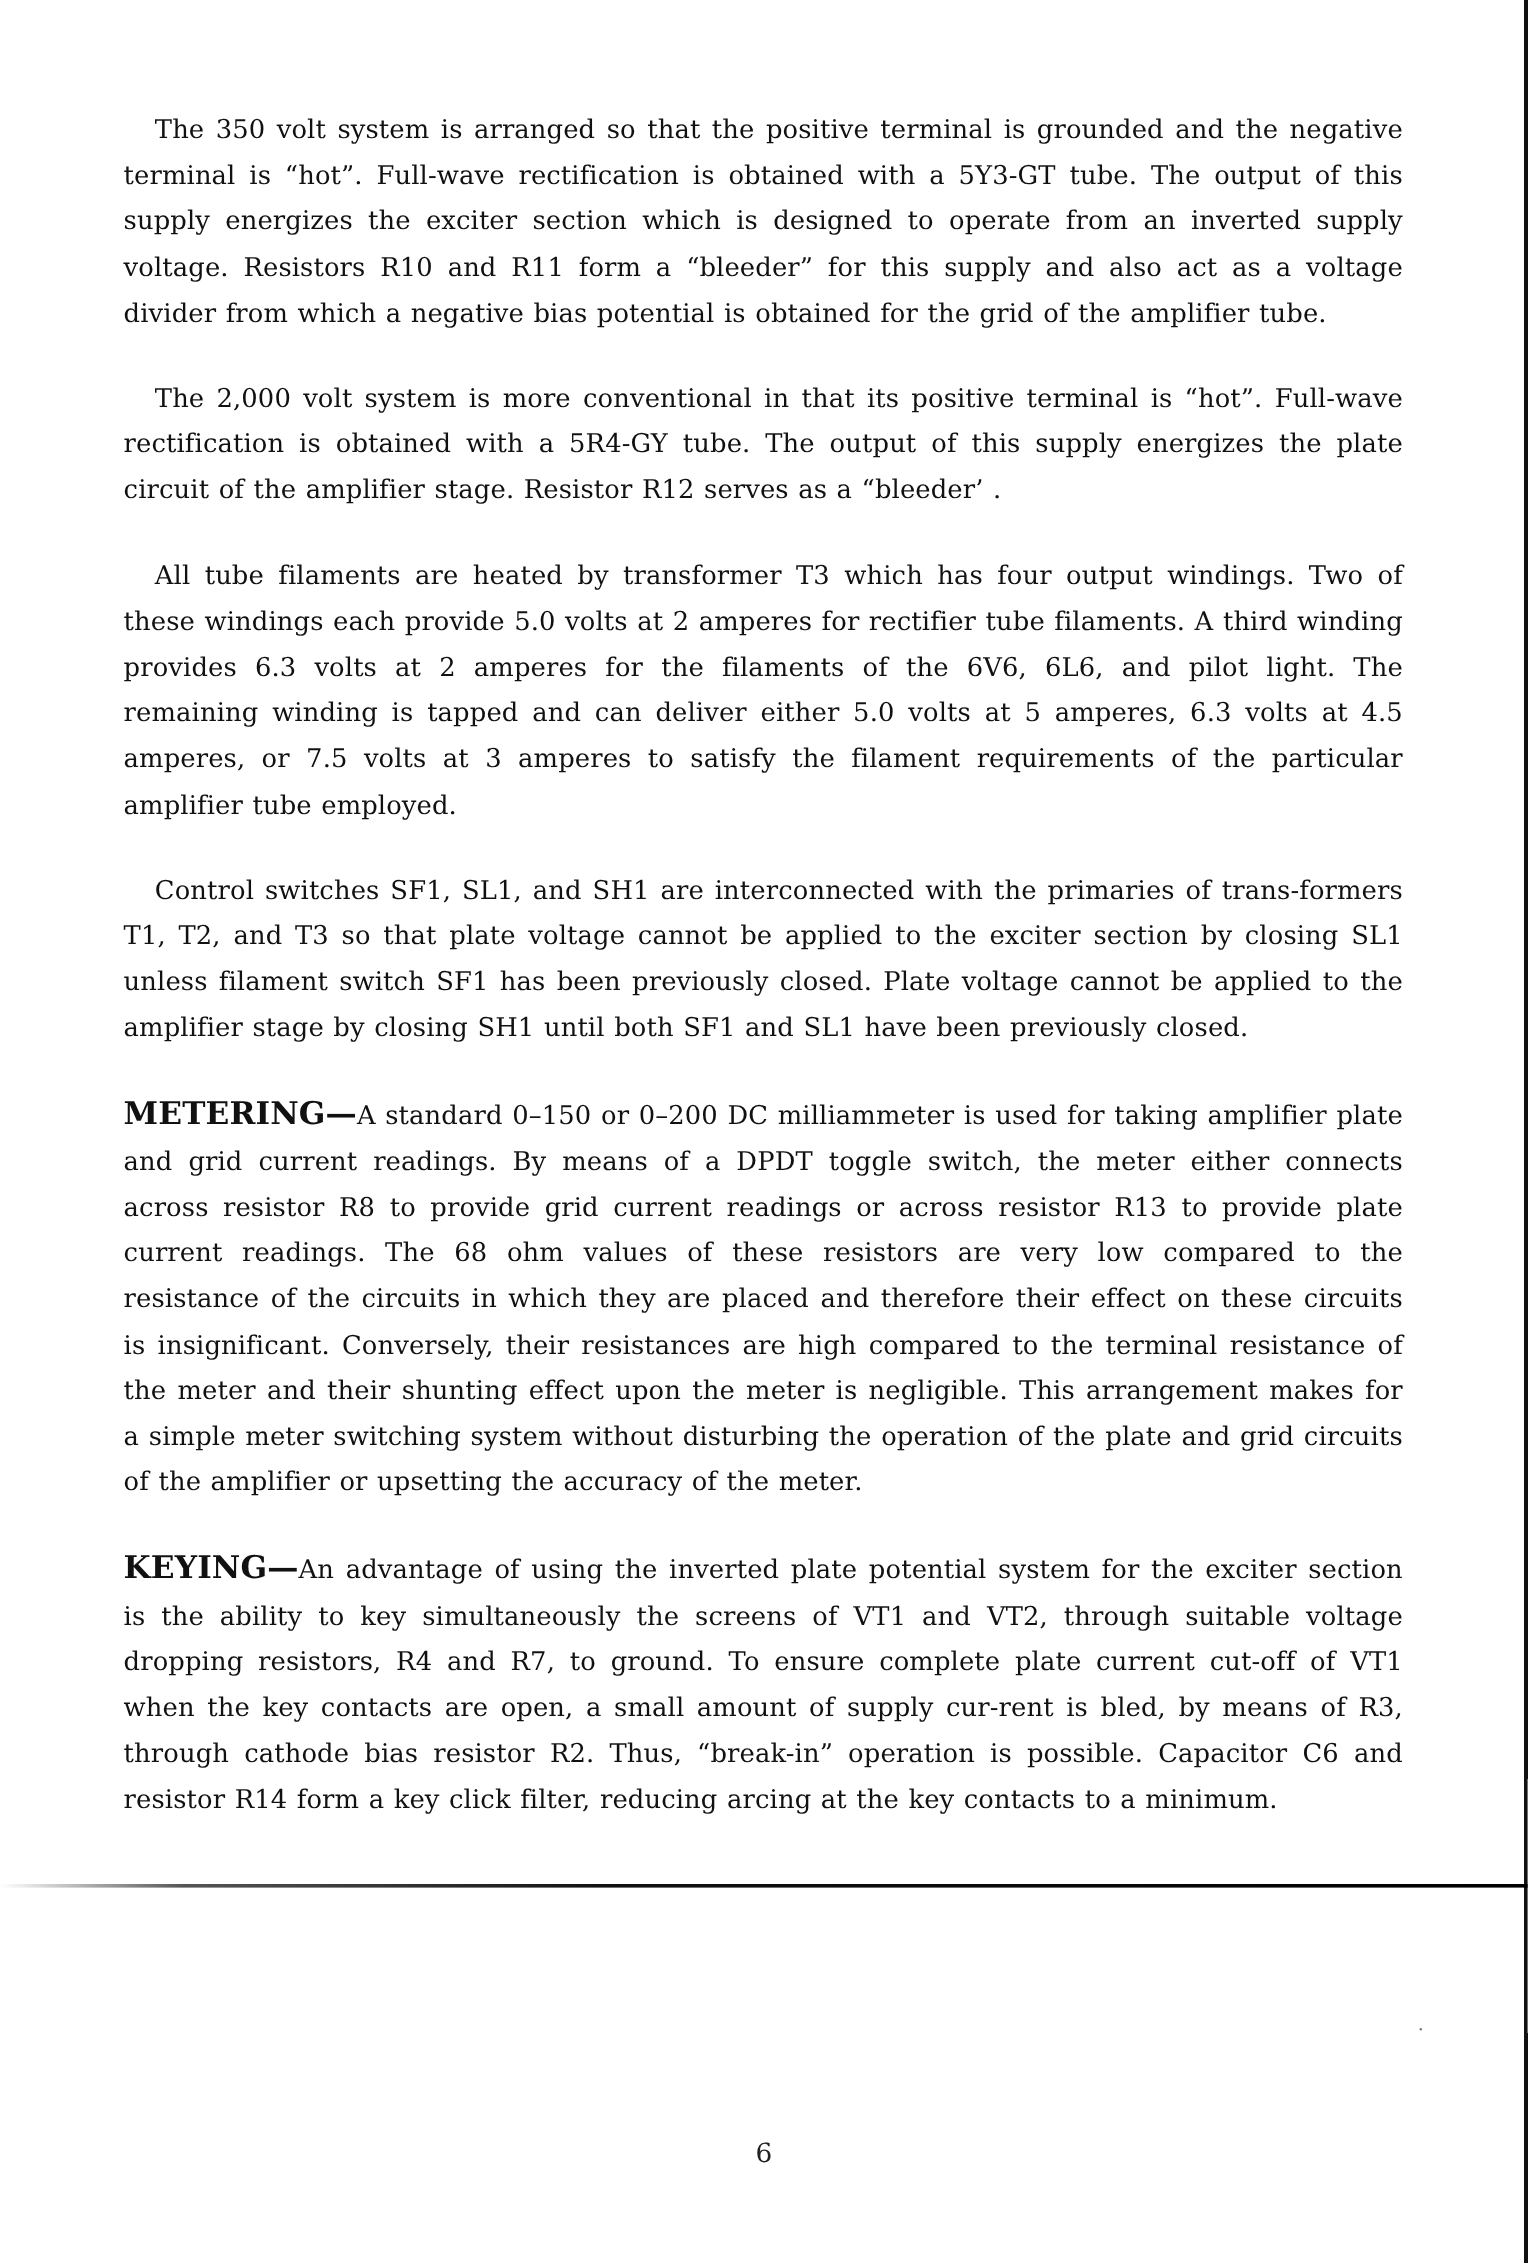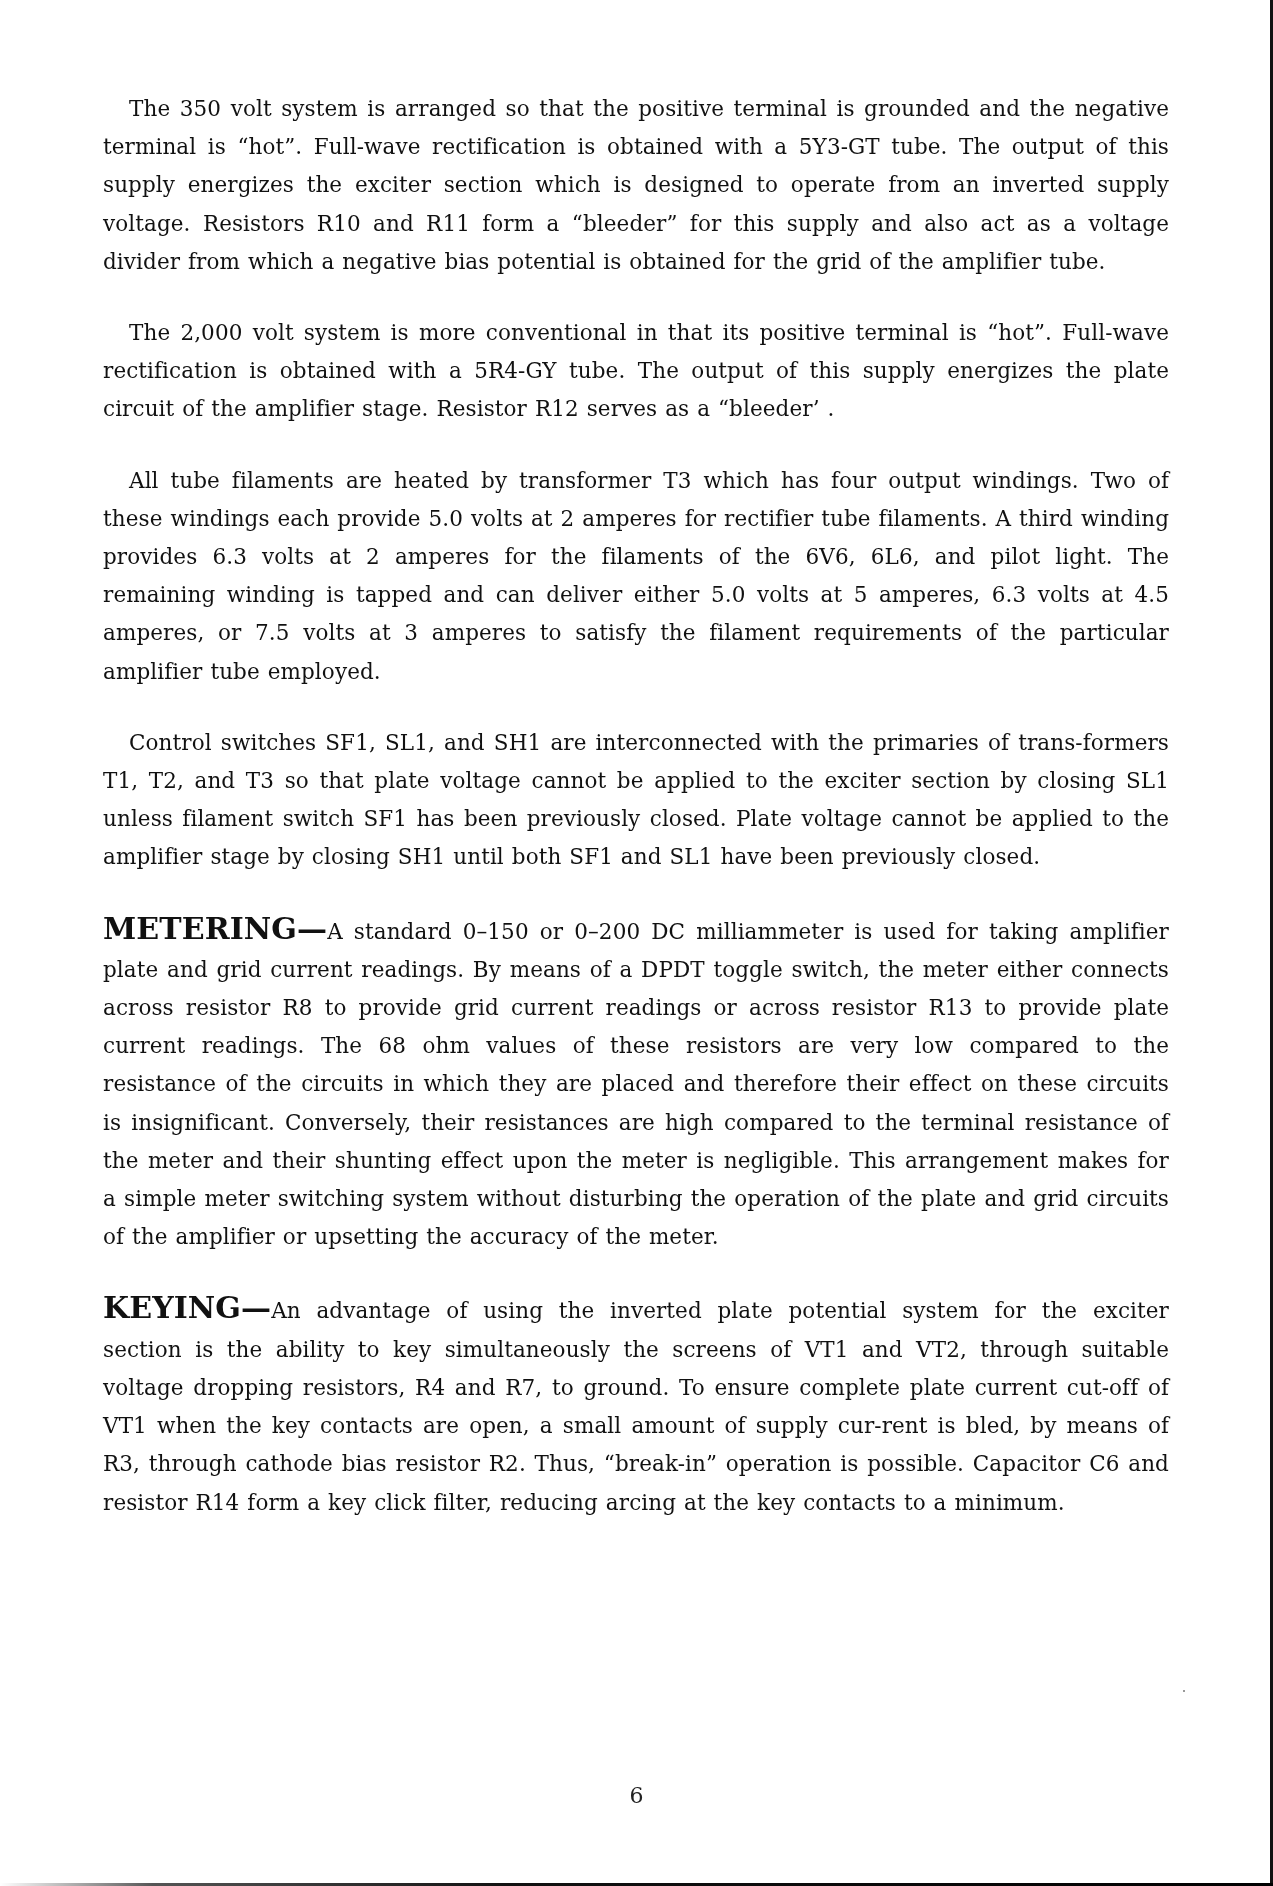--- a/index.html
+++ b/index.html
@@ -12,21 +12,21 @@
     height: 1886px;
     position: relative;
     overflow: hidden;
     font-family: "DejaVu Serif", "Liberation Serif", serif;
     color: #111111;
   }
   .page {
     position: absolute;
     left: 0; top: 0;
     width: 1273px;
-    height: 1886px;
+    height: 1573px;
     background: #ffffff;
   }
   .right-edge {
     position: absolute;
     right: 0;
     top: 0;
     width: 3px;
     height: 1886px;
     background: #111111;
   }
@@ -51,21 +51,21 @@
     text-align: justify;
     text-indent: 26px;
     letter-spacing: 0.1px;
     word-spacing: 1px;
   }
   .para.no-indent {
     text-indent: 0;
   }
   .heading {
     font-weight: bold;
-    font-size: 30px;
+    font-size: 26px;
   }
   .page-number {
     position: absolute;
     left: 0;
     width: 1273px;
     top: 1783px;
     text-align: center;
     font-size: 22px;
     color: #222;
   }

